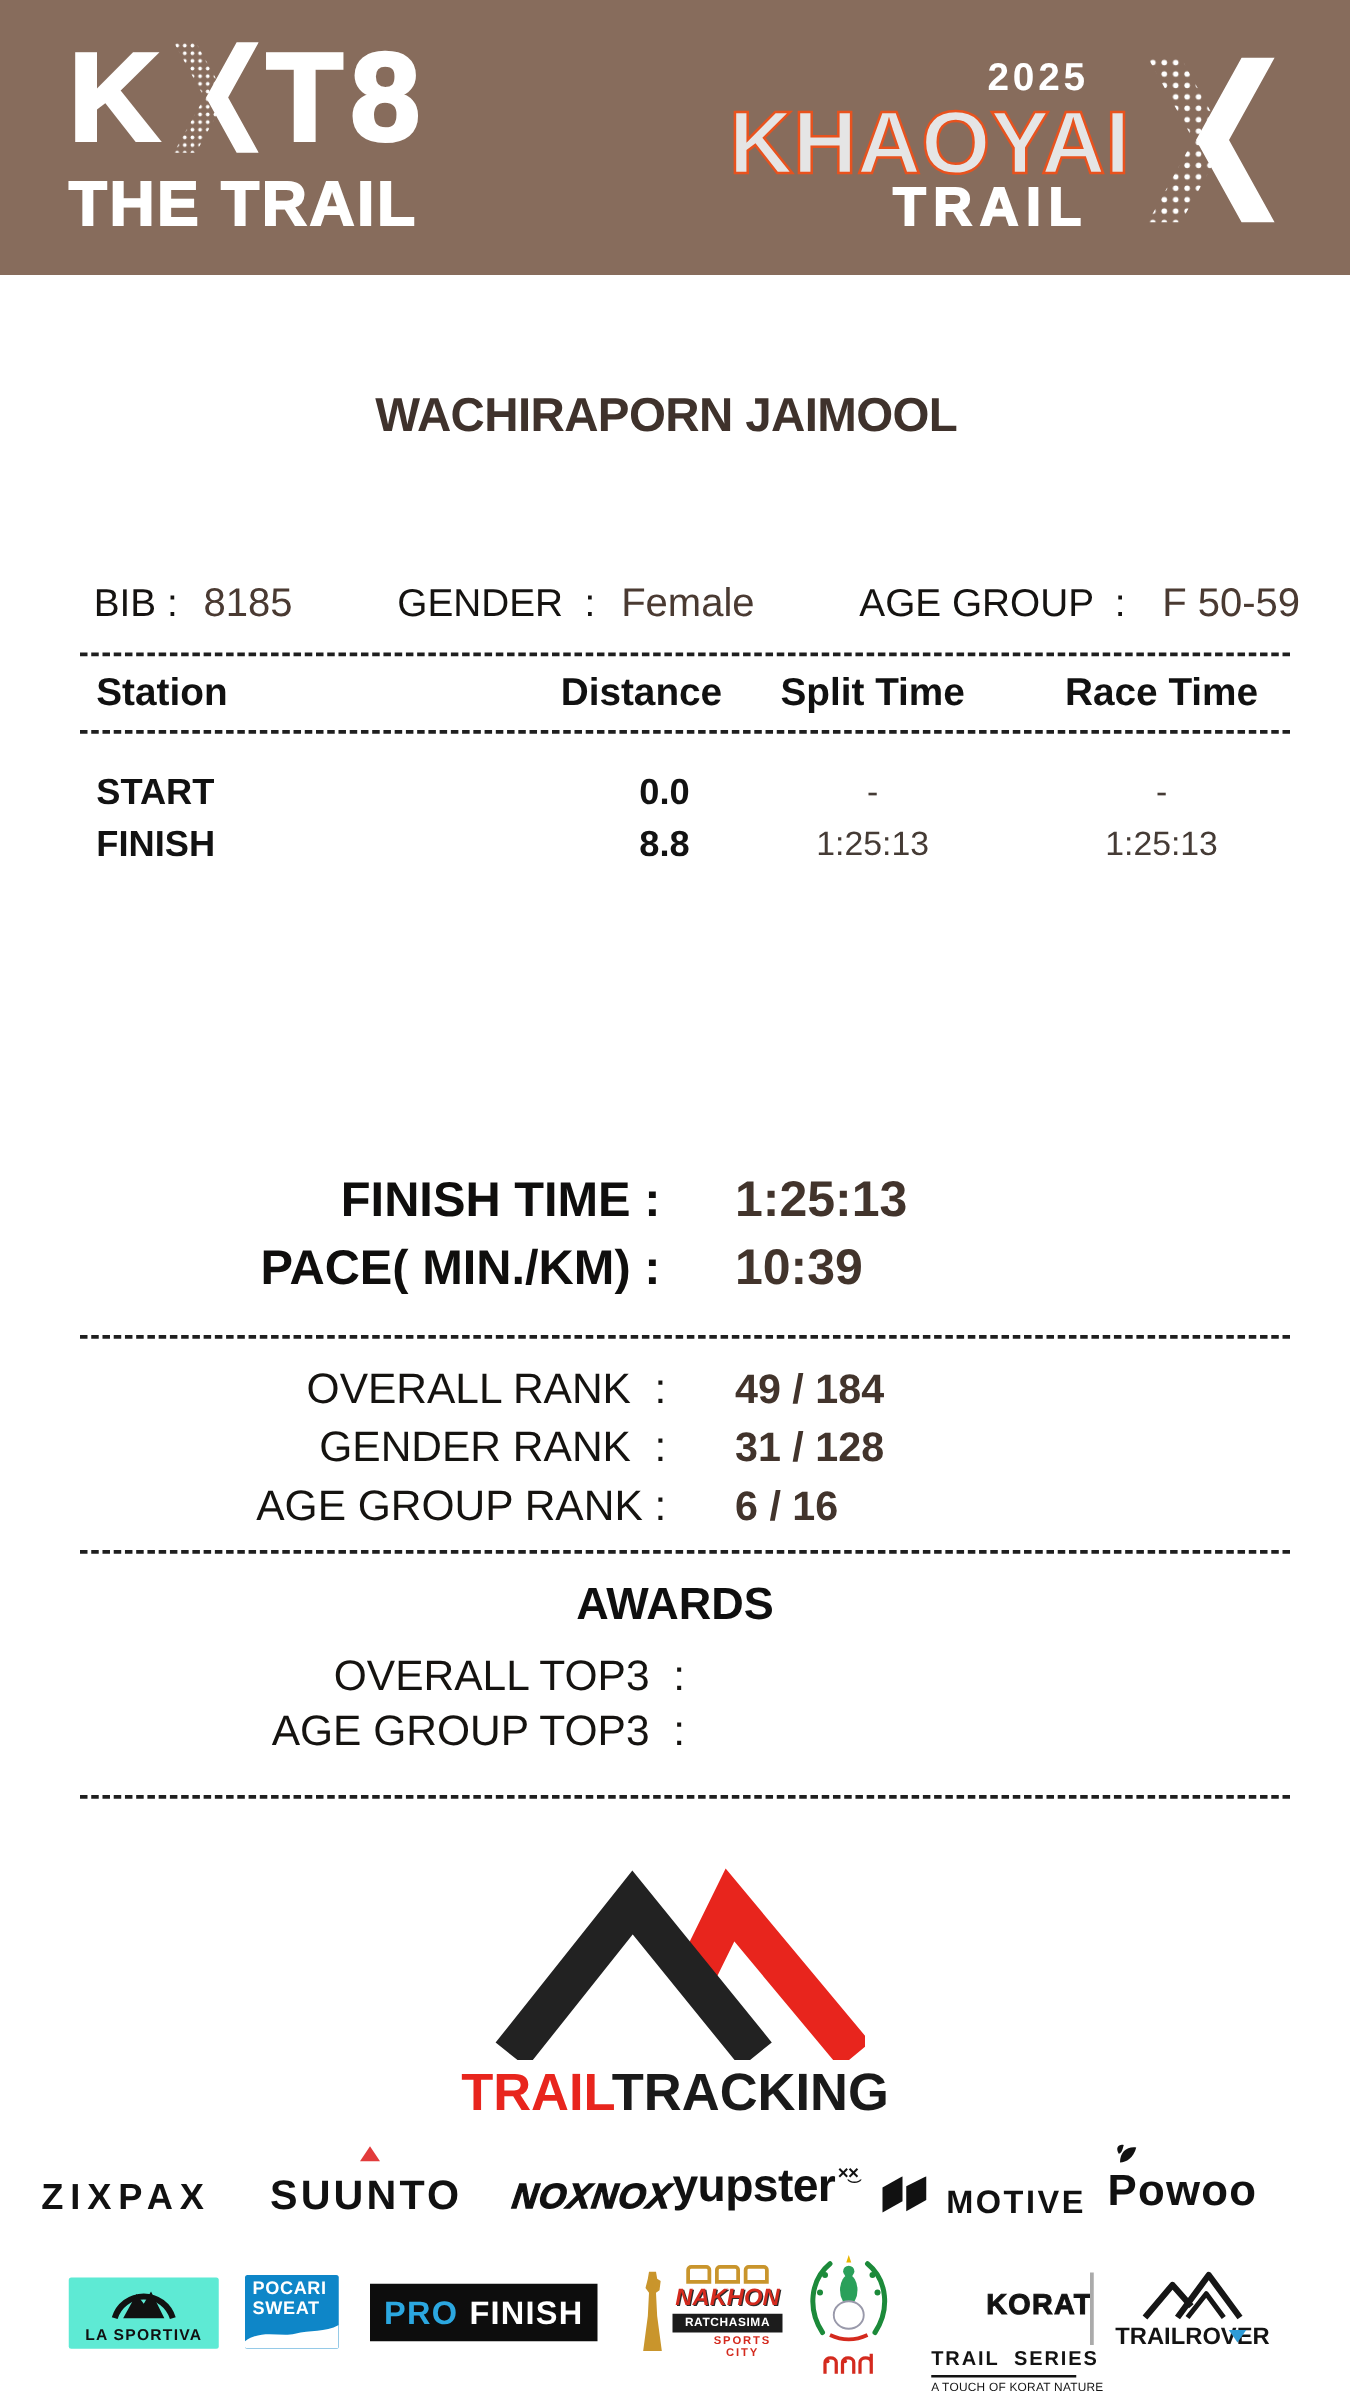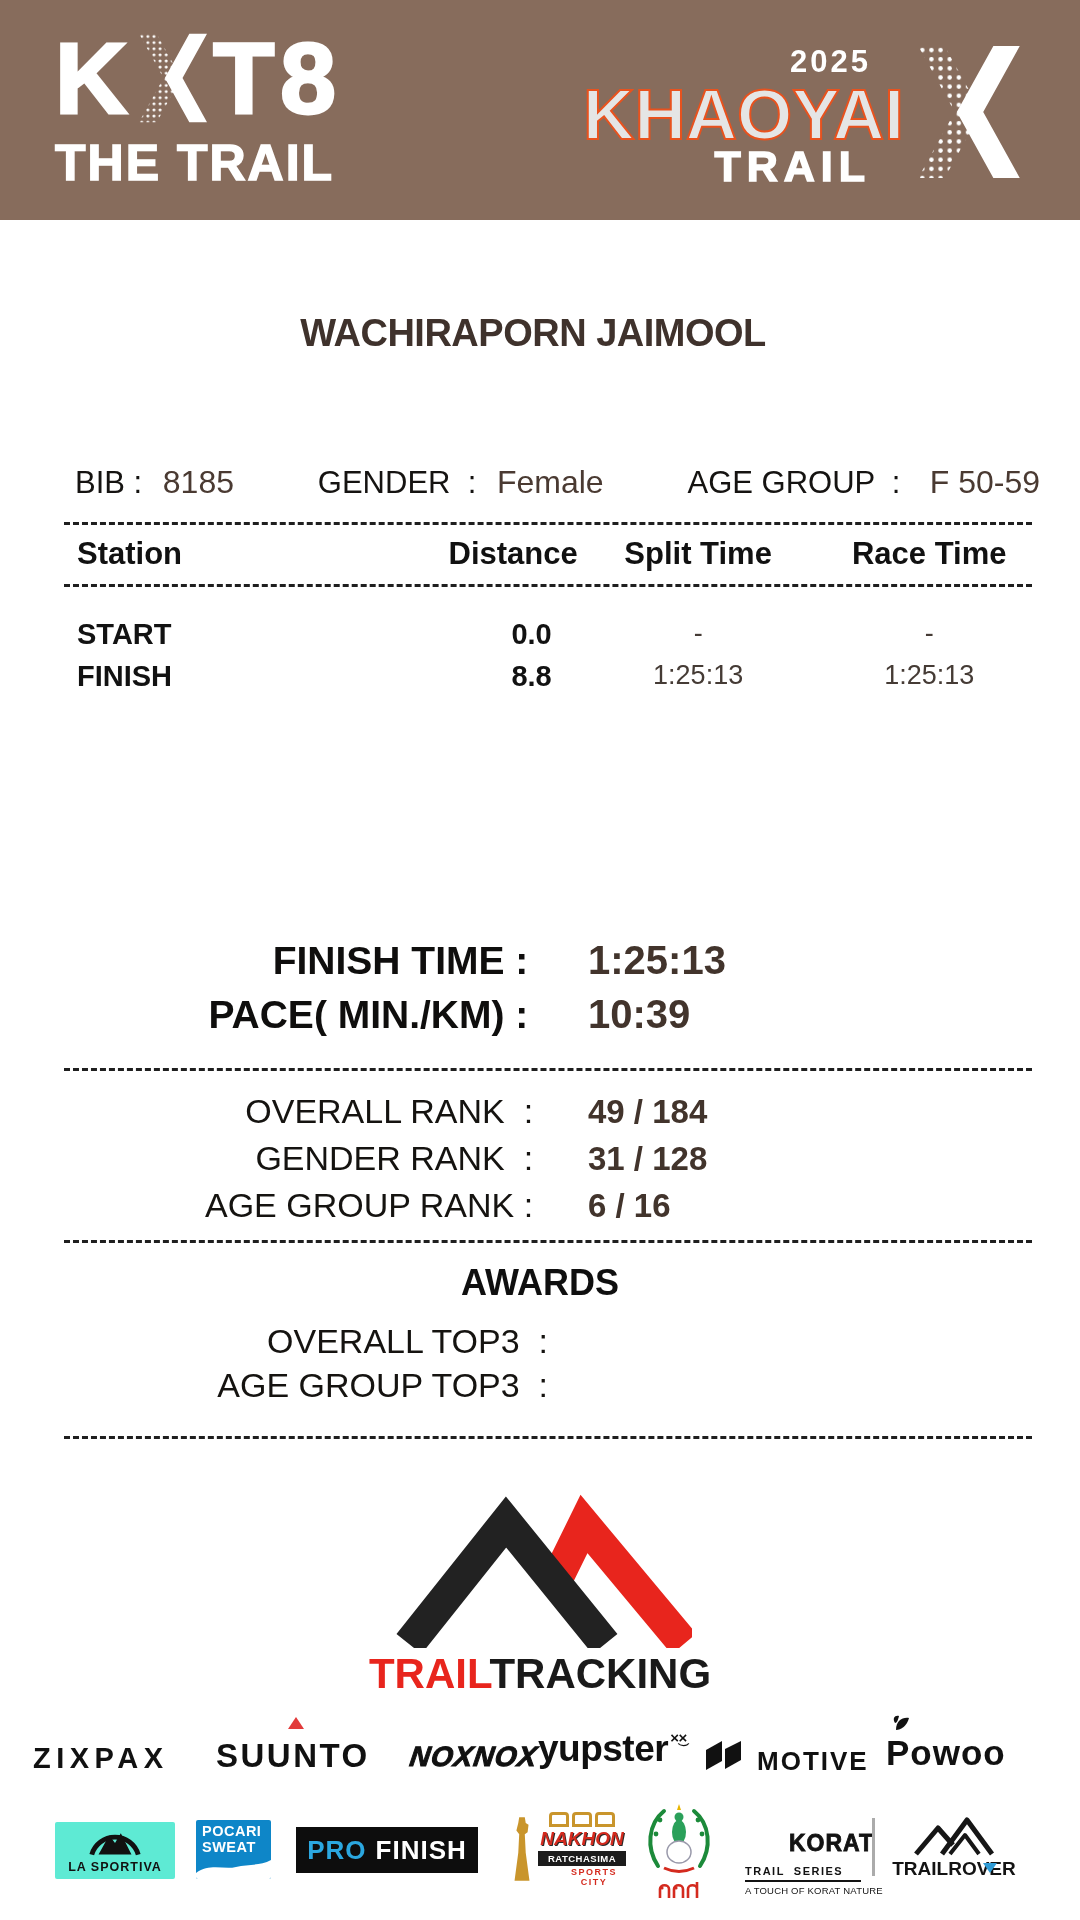--- a/index.html
+++ b/index.html
@@ -85,21 +85,21 @@
   .ncol{text-align:center;width:88px;}
   .gate{display:flex;gap:3px;justify-content:center;margin-bottom:1px;}
   .g{width:20px;height:15px;border:3px solid #C9952C;border-radius:4px 4px 0 0;box-sizing:border-box;}
   .nkname{font-size:19px;font-weight:700;font-style:italic;color:#D42A1E;text-shadow:1px 1px 0 #2a2a2a;letter-spacing:0;}
   .nkband{background:#1C1C1C;color:#fff;font-size:9.5px;font-weight:700;letter-spacing:.5px;padding:2px 0;margin-top:1px;}
   .nkcity{font-size:9px;font-weight:700;color:#D42A1E;letter-spacing:1.5px;margin-top:1px;margin-left:24px;}
   .sat{position:absolute;left:642px;top:1804px;width:74px;text-align:center;}
   .korat{position:absolute;left:745px;top:1822px;width:118px;}
   .krow{display:flex;align-items:center;gap:5px;margin-left:44px;}
   .kname{font-size:23px;font-weight:700;letter-spacing:1px;color:#131313;-webkit-text-stroke:.8px #131313;}
-  .ksub{font-size:11px;font-weight:700;letter-spacing:1.5px;margin-top:1px;color:#131313;white-space:pre;}
+  .ksub{font-size:16px;font-weight:700;letter-spacing:1.5px;margin-top:15px;color:#131313;white-space:pre;}
   .kline{border-top:2px solid #131313;margin:3px 0 3px 0;width:116px;}
   .ktag{font-size:9.5px;font-weight:400;color:#131313;white-space:nowrap;letter-spacing:.2px;}
   .vdiv{position:absolute;left:872px;top:1818px;width:3px;height:58px;background:#ABABAB;}
   .rover{position:absolute;left:884px;top:1812px;width:140px;text-align:center;}
   .rovertext{font-size:19px;font-weight:700;color:#131313;position:relative;margin-top:-2px;}
   .rtri{position:absolute;left:99px;top:5px;width:0;height:0;border-left:7px solid transparent;border-right:7px solid transparent;border-top:10px solid #2E9BD6;}
 </style>
 </head>
 <body>
 

